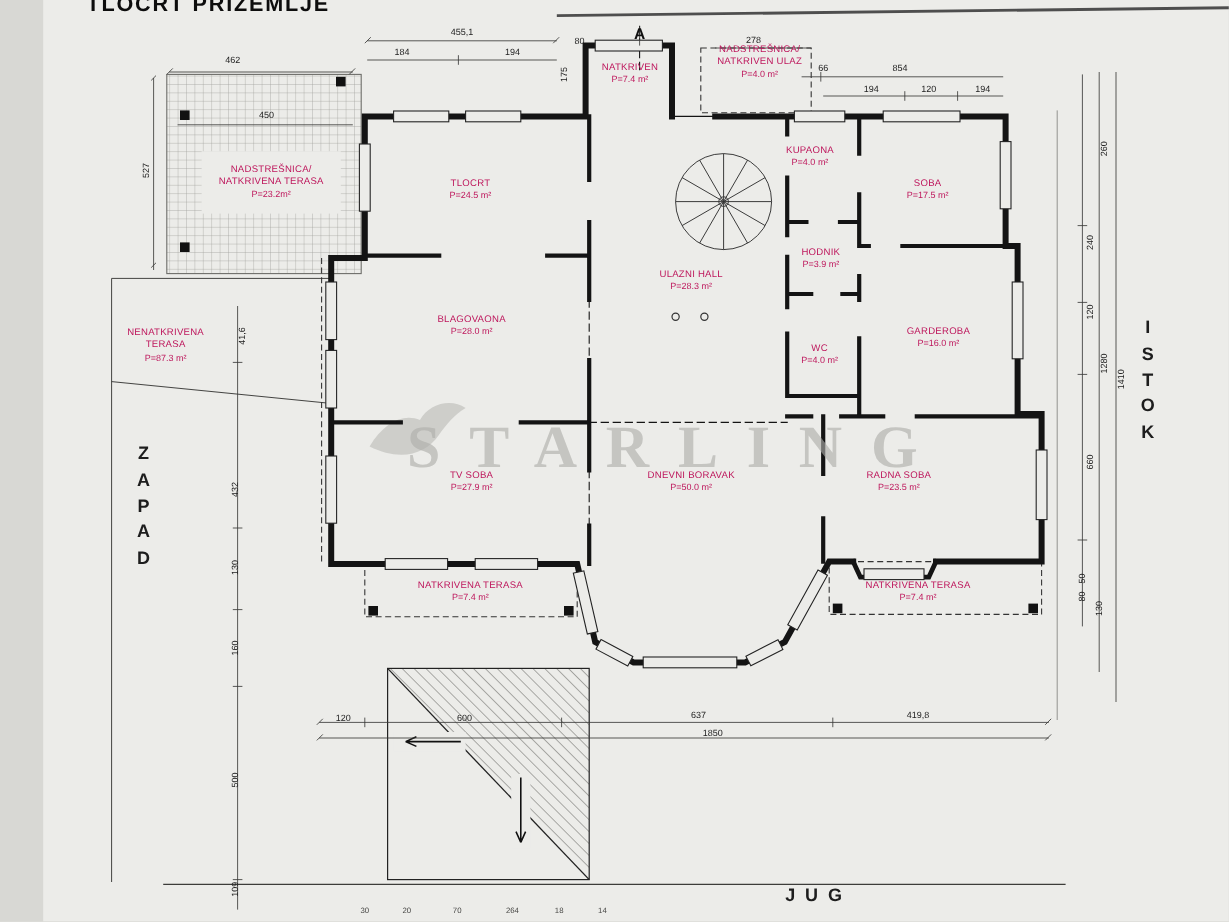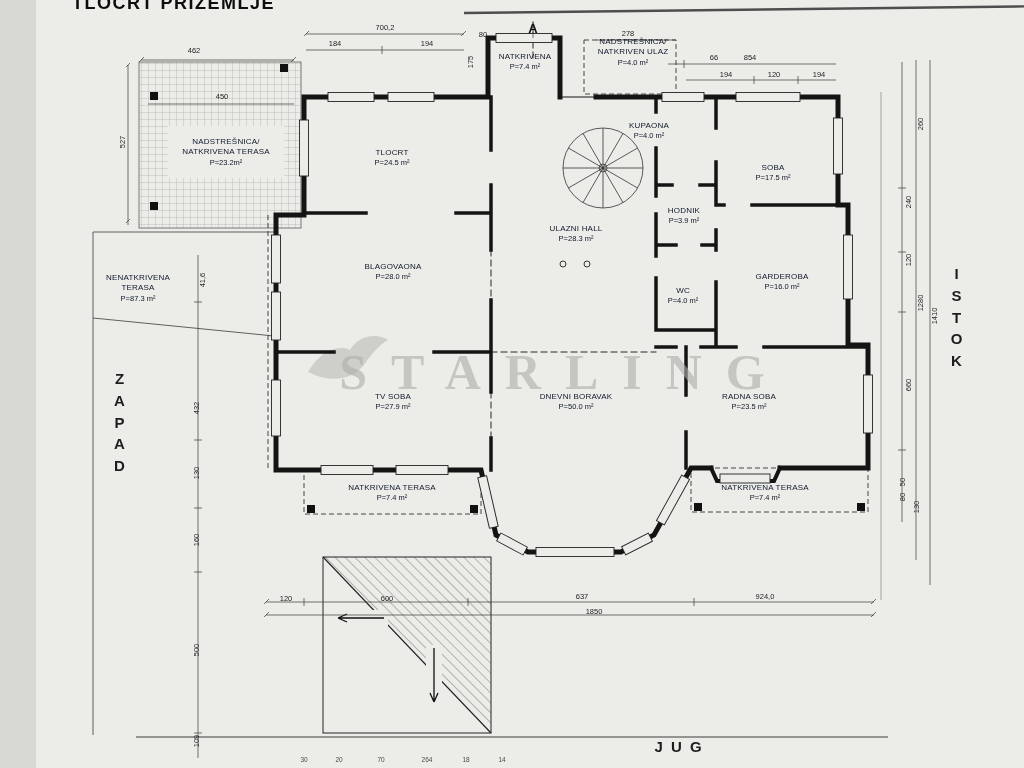--- a/index.html
+++ b/index.html
@@ -1,20 +1,20 @@
 <!DOCTYPE html>
 <html><head>
 <meta charset="utf-8">
 <style>
   html,body{margin:0;padding:0;background:#d8d8d4;}
   .page{position:relative;width:1024px;height:768px;background:#ececе9;background:#ececE9;overflow:hidden;
         font-family:"Liberation Sans",sans-serif;color:#151515;margin-left:36px;}
   svg.plan{position:absolute;left:0;top:0;}
   .title{position:absolute;left:36px;top:-7px;font-size:18px;font-weight:700;letter-spacing:1.5px;color:#0d0d0d;}
-  .lbl{position:absolute;transform:translate(-50%,-50%);text-align:center;color:#0f172a;}
+  .lbl{position:absolute;transform:translate(-50%,-50%);text-align:center;color:#be185d;}
   .room-name{font-size:8px;line-height:1.3;white-space:pre-line;letter-spacing:.2px;}
   .room-area{font-size:7.5px;line-height:1.35;}
   .dim{position:absolute;font-size:7.5px;color:#222;transform:translate(-50%,-50%);white-space:nowrap;}
   .dim.v{transform:translate(-50%,-50%) rotate(-90deg);}
   .dim.sm{font-size:6.5px;color:#4a4a48;}
   .compass{position:absolute;transform:translate(-50%,-50%);font-weight:700;font-size:15px;color:#1d1d1d;
            white-space:pre-line;text-align:center;line-height:1.45;letter-spacing:1px;}
   .compass.south{letter-spacing:2px;white-space:nowrap;}
   .section-a{position:absolute;transform:translate(-50%,-50%);font-weight:700;font-size:13px;color:#111;}
   .watermark{position:absolute;left:528px;top:372px;transform:translate(-50%,-50%);
@@ -176,33 +176,33 @@
   <div class="lbl" style="left:190px;top:152px">
     <div class="room-name">NADSTREŠNICA/
 NATKRIVENA TERASA</div>
     <div class="room-area">P=23.2m²</div>
   </div>
   <div class="lbl" style="left:356px;top:158px">
     <div class="room-name">TLOCRT</div>
     <div class="room-area">P=24.5 m²</div>
   </div>
   <div class="lbl" style="left:489px;top:62px">
-    <div class="room-name">NATKRIVENA</div>
+    <div class="room-name">NATKRIVEN</div>
     <div class="room-area">P=7.4 m²</div>
   </div>
   <div class="lbl" style="left:597px;top:52px">
     <div class="room-name">NADSTREŠNICA/
 NATKRIVEN ULAZ</div>
     <div class="room-area">P=4.0 m²</div>
   </div>
-  <div class="lbl" style="left:613px;top:131px">
+  <div class="lbl" style="left:639px;top:131px">
     <div class="room-name">KUPAONA</div>
     <div class="room-area">P=4.0 m²</div>
   </div>
-  <div class="lbl" style="left:737px;top:173px">
+  <div class="lbl" style="left:737px;top:158px">
     <div class="room-name">SOBA</div>
     <div class="room-area">P=17.5 m²</div>
   </div>
   <div class="lbl" style="left:540px;top:234px">
     <div class="room-name">ULAZNI HALL</div>
     <div class="room-area">P=28.3 m²</div>
   </div>
   <div class="lbl" style="left:648px;top:216px">
     <div class="room-name">HODNIK</div>
     <div class="room-area">P=3.9 m²</div>
@@ -238,27 +238,27 @@
   <div class="lbl" style="left:356px;top:493px">
     <div class="room-name">NATKRIVENA TERASA</div>
     <div class="room-area">P=7.4 m²</div>
   </div>
   <div class="lbl" style="left:729px;top:493px">
     <div class="room-name">NATKRIVENA TERASA</div>
     <div class="room-area">P=7.4 m²</div>
   </div>
 
   <span class="dim" style="left:158px;top:50px">462</span>
-  <span class="dim" style="left:349px;top:27px">700,2</span>
+  <span class="dim" style="left:349px;top:27px">455,1</span>
   <span class="dim" style="left:299px;top:43px">184</span>
   <span class="dim" style="left:391px;top:43px">194</span>
   <span class="dim" style="left:447px;top:34px">80</span>
   <span class="dim v" style="left:434px;top:62px">175</span>
   <span class="dim" style="left:592px;top:33px">278</span>
-  <span class="dim" style="left:678px;top:57px">66</span>
+  <span class="dim" style="left:650px;top:57px">66</span>
   <span class="dim" style="left:714px;top:57px">854</span>
   <span class="dim" style="left:690px;top:74px">194</span>
   <span class="dim" style="left:738px;top:74px">120</span>
   <span class="dim" style="left:783px;top:74px">194</span>
   <span class="dim v" style="left:86px;top:142px">527</span>
   <span class="dim" style="left:186px;top:96px">450</span>
   <span class="dim v" style="left:884px;top:124px">260</span>
   <span class="dim v" style="left:872px;top:202px">240</span>
   <span class="dim v" style="left:872px;top:260px">120</span>
   <span class="dim v" style="left:884px;top:303px">1280</span>
@@ -269,21 +269,21 @@
   <span class="dim v" style="left:880px;top:507px">130</span>
   <span class="dim v" style="left:166px;top:280px">41,6</span>
   <span class="dim v" style="left:160px;top:408px">432</span>
   <span class="dim v" style="left:160px;top:473px">130</span>
   <span class="dim v" style="left:160px;top:540px">160</span>
   <span class="dim v" style="left:160px;top:650px">500</span>
   <span class="dim v" style="left:160px;top:741px">109</span>
   <span class="dim" style="left:250px;top:598px">120</span>
   <span class="dim" style="left:351px;top:598px">600</span>
   <span class="dim" style="left:546px;top:596px">637</span>
-  <span class="dim" style="left:729px;top:596px">924,0</span>
+  <span class="dim" style="left:729px;top:596px">419,8</span>
   <span class="dim" style="left:558px;top:611px">1850</span>
   <span class="dim sm" style="left:268px;top:759px">30</span>
   <span class="dim sm" style="left:303px;top:759px">20</span>
   <span class="dim sm" style="left:345px;top:759px">70</span>
   <span class="dim sm" style="left:391px;top:759px">264</span>
   <span class="dim sm" style="left:430px;top:759px">18</span>
   <span class="dim sm" style="left:466px;top:759px">14</span>
 
 </div>
 

